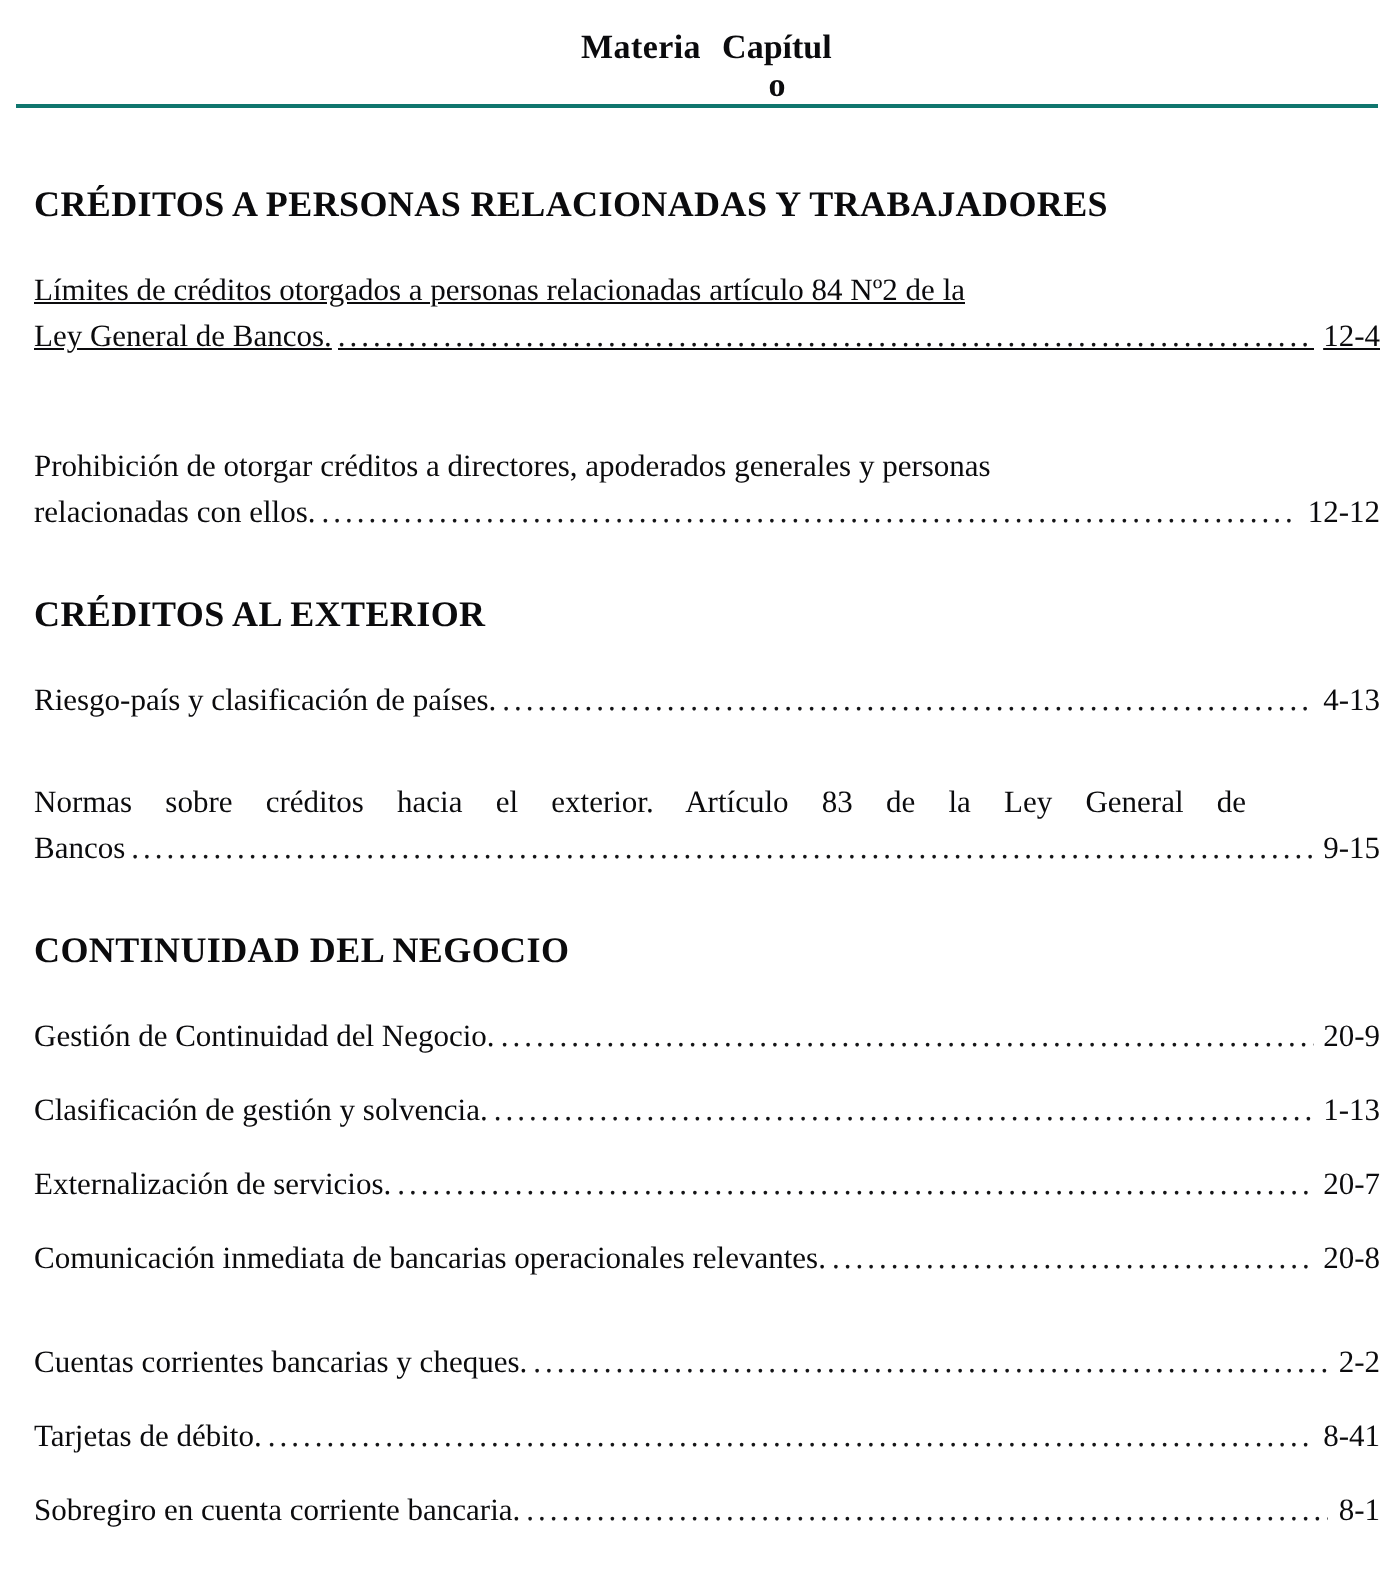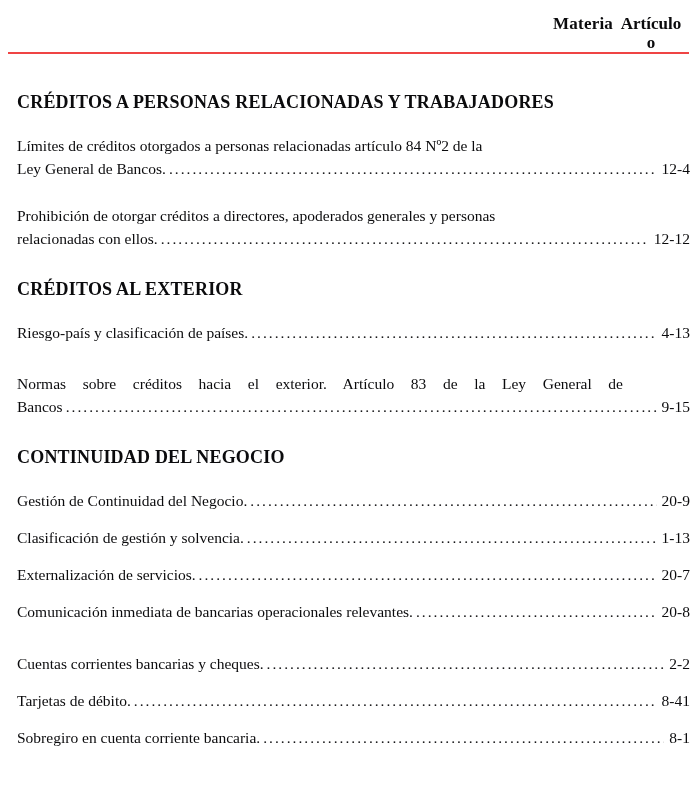--- a/index.html
+++ b/index.html
@@ -7,25 +7,25 @@
     width: 698px;
     height: 787px;
     box-sizing: border-box;
     background: #ffffff;
     color: #0b0b0d;
     font-family: "Liberation Serif", "DejaVu Serif", serif;
     overflow: hidden;
   }
   .doc-header {
     display: flex;
-    justify-content: flex-end;
+    justify-content: center;
     align-items: flex-start;
     margin: 0 9px 0 8px;
     padding: 14px 0 0 0;
-    border-bottom: 2px solid #ef4444;
+    border-bottom: 2px solid #0f766e;
   }
   .h-left {
     font-weight: bold;
     font-size: 17px;
     line-height: 19px;
     padding-left: 20px;
     letter-spacing: 0.2px;
   }
   .h-right {
     font-weight: bold;
@@ -38,21 +38,21 @@
   .section { margin-top: 29px; }
   .section.first { margin-top: 38px; }
   .section-title {
     font-weight: bold;
     font-size: 18px;
     line-height: 20px;
     margin: 0 0 22px 0;
     letter-spacing: 0.2px;
   }
   .entry { margin: 0 0 14px 0; font-size: 15.5px; }
-  .entry.gap-lg { margin-bottom: 24px; }
+  .entry.gap-lg { margin-bottom: 42px; text-decoration: underline; }
   .line { line-height: 23px; white-space: nowrap; }
   .line.justified {
     white-space: normal;
     width: 606px;
     text-align: justify;
     text-align-last: justify;
     margin-top: 28px;
   }
   .lastline { display: flex; align-items: center; line-height: 23px; }
   .txt { white-space: nowrap; flex: 0 0 auto; }
@@ -68,21 +68,21 @@
   .chapter { flex: 0 0 auto; margin-left: 5px; white-space: nowrap; }
 </style>
 </head>
 <body>
 
 <div class="page">
 
   <div class="doc-header">
     <div class="h-left">Materia</div>
     <div class="h-right">
-      <div>Artículo</div>
+      <div>Capítul</div>
       <div>o</div>
     </div>
   </div>
 
   <div class="content">
 
     <div class="section first">
       <div class="section-title">CRÉDITOS A PERSONAS RELACIONADAS Y TRABAJADORES</div>
 
       <div class="entry gap-lg">

